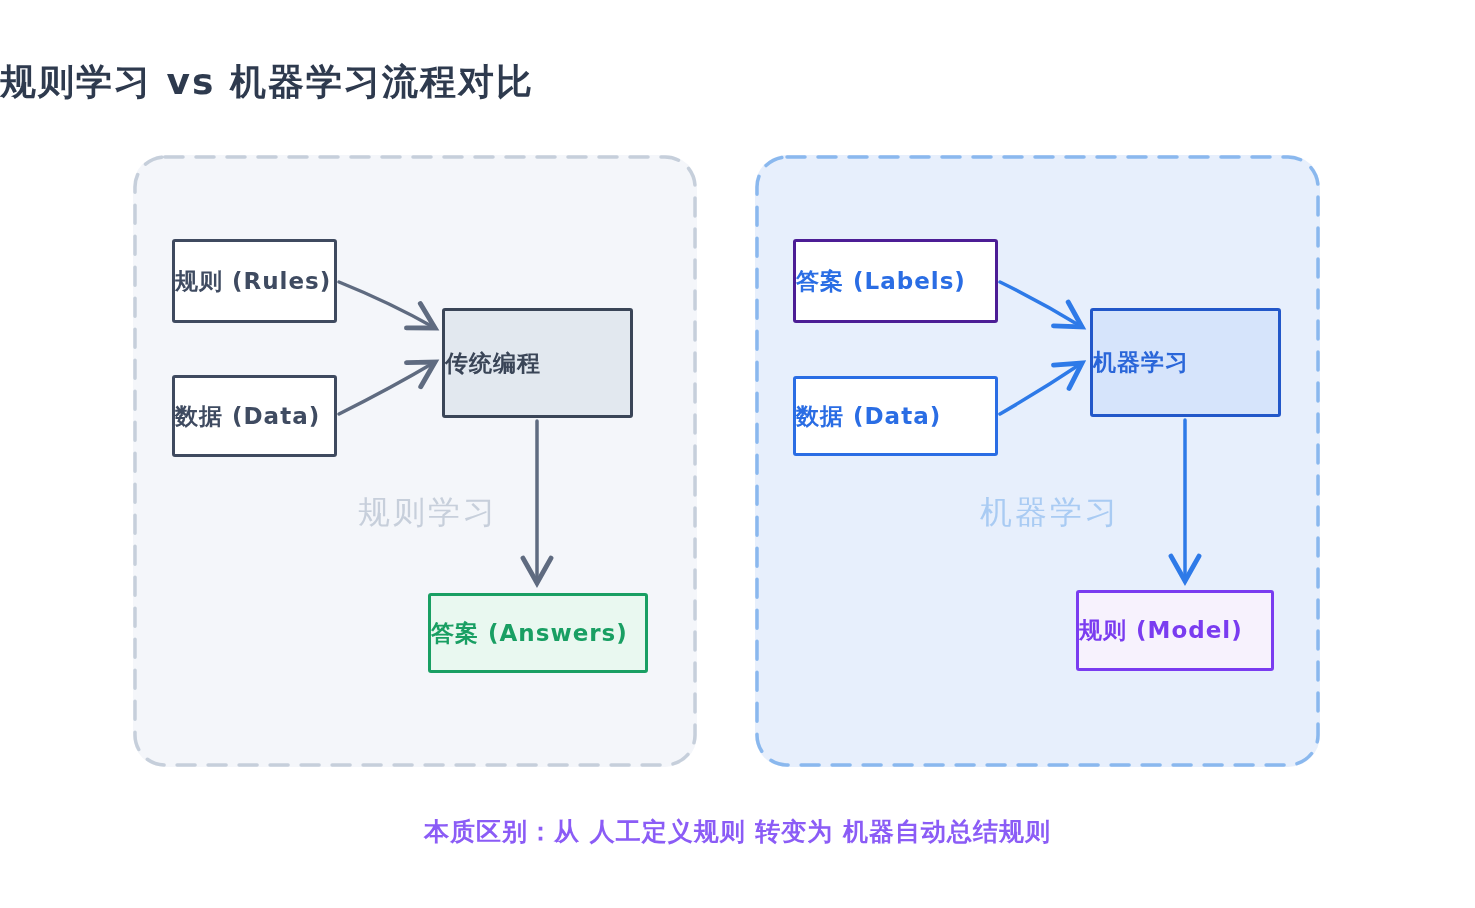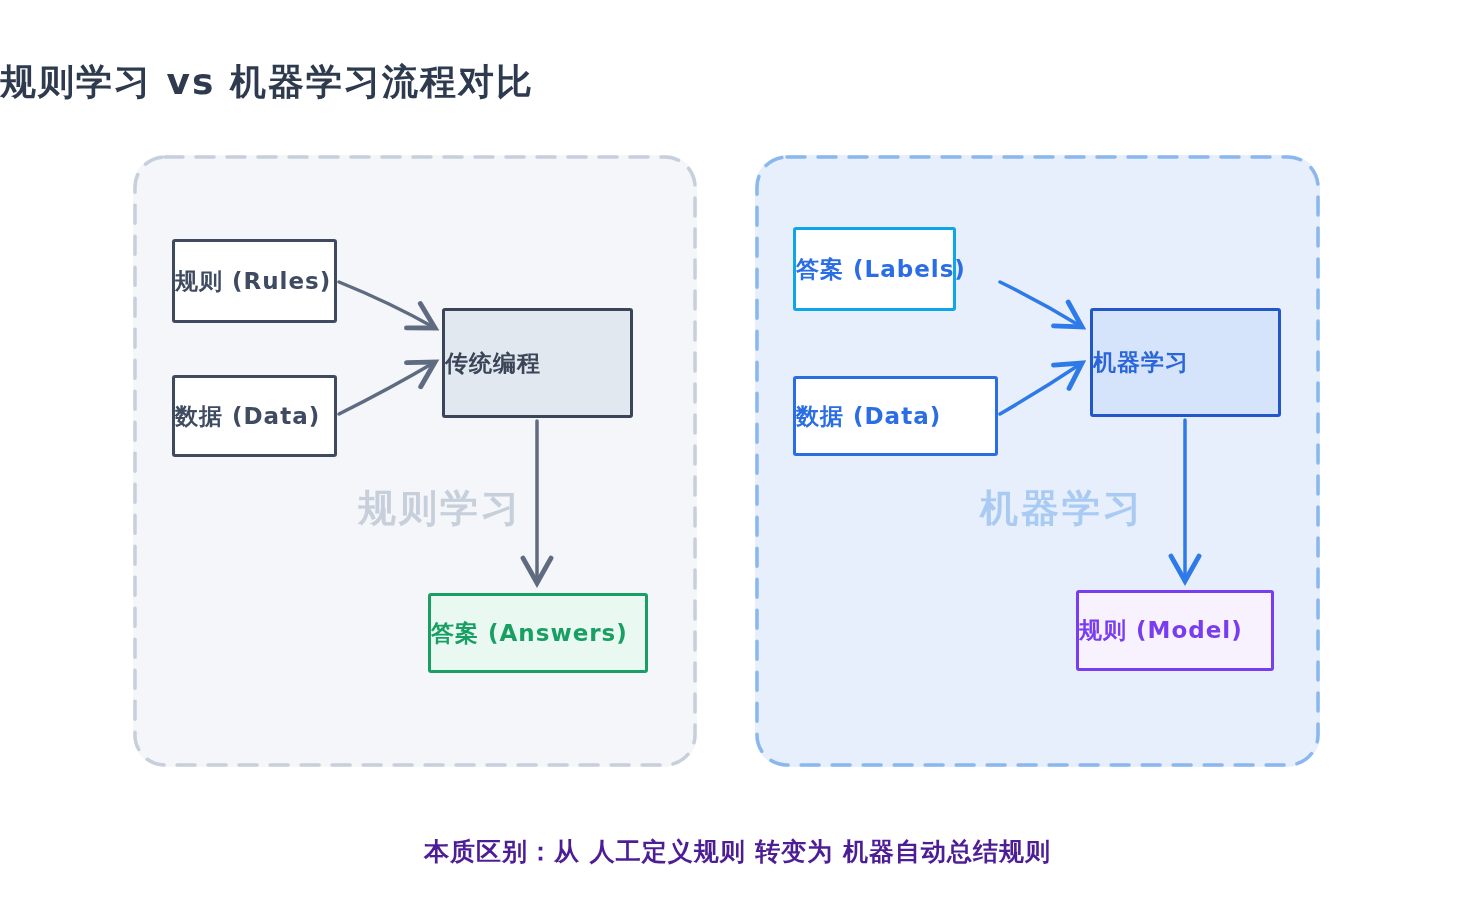--- a/index.html
+++ b/index.html
@@ -6,49 +6,48 @@
   body{font-family:"DejaVu Sans","Liberation Sans",sans-serif;}
   #canvas{position:relative;width:1475px;height:908px;background:#ffffff;overflow:hidden;}
 
   .title{
     position:absolute;top:58px;left:0;width:1475px;
     font-size:36px;font-weight:bold;color:#2e3a4e;
     letter-spacing:2px;
   }
   .footer{
     position:absolute;top:815px;left:0;width:1475px;
-    text-align:center;font-size:25px;font-weight:bold;color:#4c1d95;
+    text-align:center;font-size:25px;font-weight:bold;color:#8b5cf6;
     letter-spacing:1px;
-    margin-top:20px;
   }
 
   .panel{position:absolute;border-radius:32px;}
   .panel-left{left:133px;top:155px;width:564px;height:612px;background:#f4f6fa;}
   .panel-right{left:755px;top:155px;width:565px;height:612px;background:#e7effc;}
   .panel-border{position:absolute;left:0;top:0;pointer-events:none;}
 
   .node{
     position:absolute;display:flex;align-items:center;justify-content:flex-start;
     background:#ffffff;border-radius:3px;box-sizing:border-box;
     font-size:23px;font-weight:bold;letter-spacing:1px;white-space:nowrap;
   }
   
   .n-rules   {left:39px;top:84px;width:165px;height:84px;border:3px solid #3f4a5f;color:#3f4b61;}
   .n-ldata   {left:39px;top:220px;width:165px;height:82px;border:3px solid #3f4a5f;color:#3f4b61;}
   .n-trad    {left:309px;top:153px;width:191px;height:110px;border:3.5px solid #3a4557;background:#e2e8ef;color:#3a4557;}
   .n-answers {left:295px;top:438px;width:220px;height:80px;border:3px solid #199f63;background:#e9f8f0;color:#199f63;}
   
-  .n-labels  {left:38px;top:72px;width:163px;height:84px;border:3px solid #0ea5e9;color:#2a6de4;}
+  .n-labels  {left:38px;top:84px;width:205px;height:84px;border:3px solid #4c1d95;color:#2a6de4;}
   .n-rdata   {left:38px;top:221px;width:205px;height:80px;border:3px solid #2a6de4;color:#2a6de4;}
   .n-ml      {left:335px;top:153px;width:191px;height:109px;border:3.5px solid #2257c9;background:#d6e4fb;color:#2a66d9;}
   .n-model   {left:321px;top:435px;width:198px;height:81px;border:3.5px solid #7a3cf0;background:#f7f2fd;color:#7a3cf0;}
 
   .watermark{
-    position:absolute;left:225px;top:328px;
-    font-size:38px;font-weight:bold;letter-spacing:3px;white-space:nowrap;
+    position:absolute;left:225px;top:336px;
+    font-size:32px;font-weight:normal;letter-spacing:3px;white-space:nowrap;
   }
   .wm-left{color:#c7cfdb;}
   .wm-right{color:#a9cbf3;}
 
   .arrows{position:absolute;left:0;top:0;pointer-events:none;}
 </style>
 </head>
 <body>
 
 <div id="canvas">

